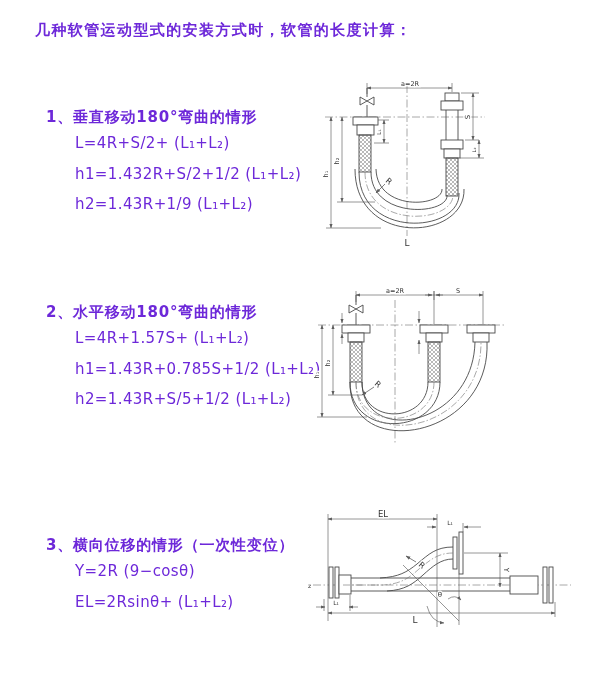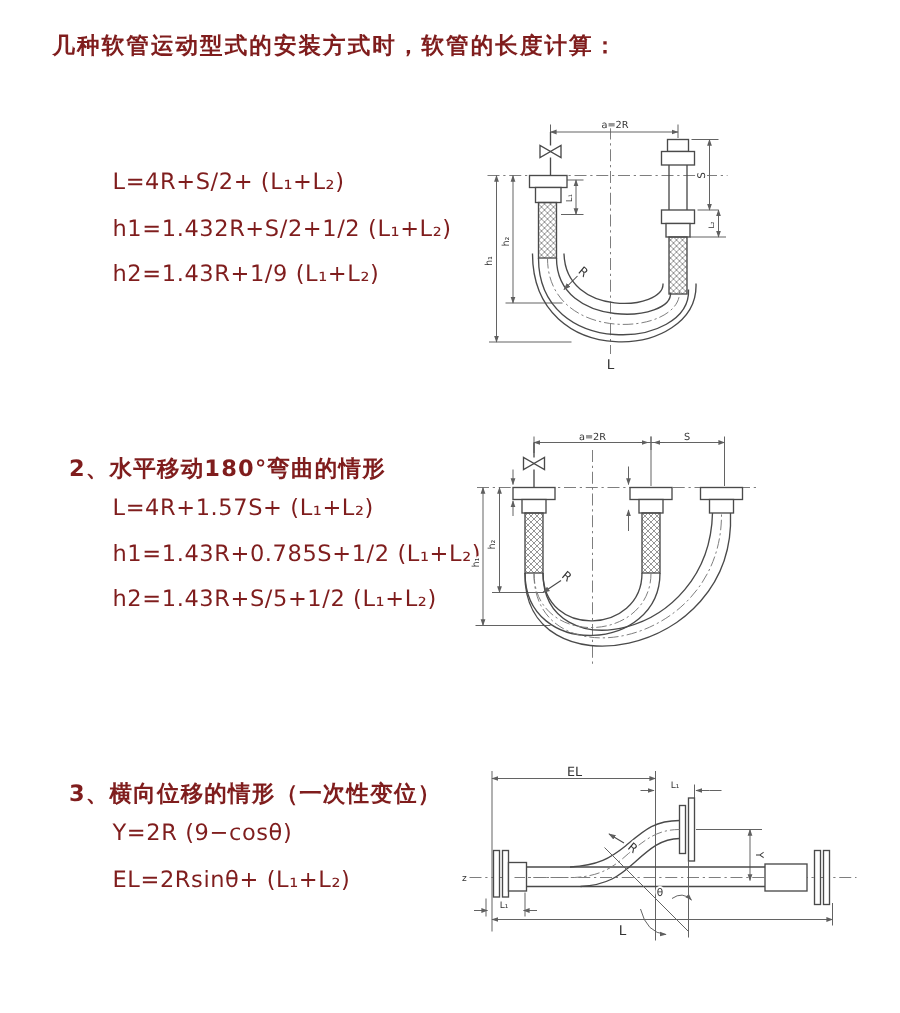--- a/index.html
+++ b/index.html
@@ -1,46 +1,47 @@
 <!DOCTYPE html>
 <html><head>
 <meta charset="utf-8">
 <style>
   html,body{margin:0;padding:0;background:#ffffff;}
   body{width:600px;height:675px;font-family:"DejaVu Sans","Liberation Sans",sans-serif;}
-  .page{position:relative;width:600px;height:675px;background:#fff;overflow:hidden;color:#7f1d1d;}
+  .page{position:relative;width:600px;height:675px;background:#fff;overflow:hidden;color:#6d28d9;}
   .title{position:absolute;left:35px;top:21px;font-size:15px;font-weight:700;letter-spacing:1.4px;white-space:nowrap;}
   .sec{position:absolute;left:46px;}
   .sec .heading{font-size:15px;font-weight:700;letter-spacing:0.8px;line-height:22px;white-space:nowrap;}
   .sec .formula{font-size:15px;margin-left:29px;line-height:30.5px;letter-spacing:0.4px;white-space:nowrap;}
   .dwg{position:absolute;}
   svg text{font-family:"DejaVu Sans","Liberation Sans",sans-serif;fill:#333;}
   .lbl{paint-order:stroke;stroke:#fff;stroke-width:2.5px;}
 </style>
 </head>
 <body>
 
 <div class="page">
 
   <div class="title">几种软管运动型式的安装方式时，软管的长度计算：</div>
 
   <div class="sec" style="top:106px">
+    <div class="heading">1、垂直移动180°弯曲的情形</div>
     <div class="formula">L=4R+S/2+ (L₁+L₂)</div>
     <div class="formula">h1=1.432R+S/2+1/2 (L₁+L₂)</div>
     <div class="formula">h2=1.43R+1/9 (L₁+L₂)</div>
   </div>
 
   <div class="sec" style="top:301px">
     <div class="heading">2、水平移动180°弯曲的情形</div>
     <div class="formula">L=4R+1.57S+ (L₁+L₂)</div>
     <div class="formula">h1=1.43R+0.785S+1/2 (L₁+L₂)</div>
     <div class="formula">h2=1.43R+S/5+1/2 (L₁+L₂)</div>
   </div>
 
-  <div class="sec" style="top:518px">
+  <div class="sec" style="top:534px">
     <div class="heading">3、横向位移的情形（一次性变位）</div>
     <div class="formula">Y=2R (9−cosθ)</div>
     <div class="formula">EL=2Rsinθ+ (L₁+L₂)</div>
   </div>
 
   <svg class="dwg" style="left:315px;top:72px;width:210px;height:180px" viewBox="0 0 210 180">
     <defs>
       <marker id="ar1" viewBox="0 0 10 10" refX="9" refY="5" markerWidth="7" markerHeight="7" orient="auto-start-reverse">
         <path d="M0,1.5 L10,5 L0,8.5 z" fill="#5f5f5f"></path>
       </marker>

